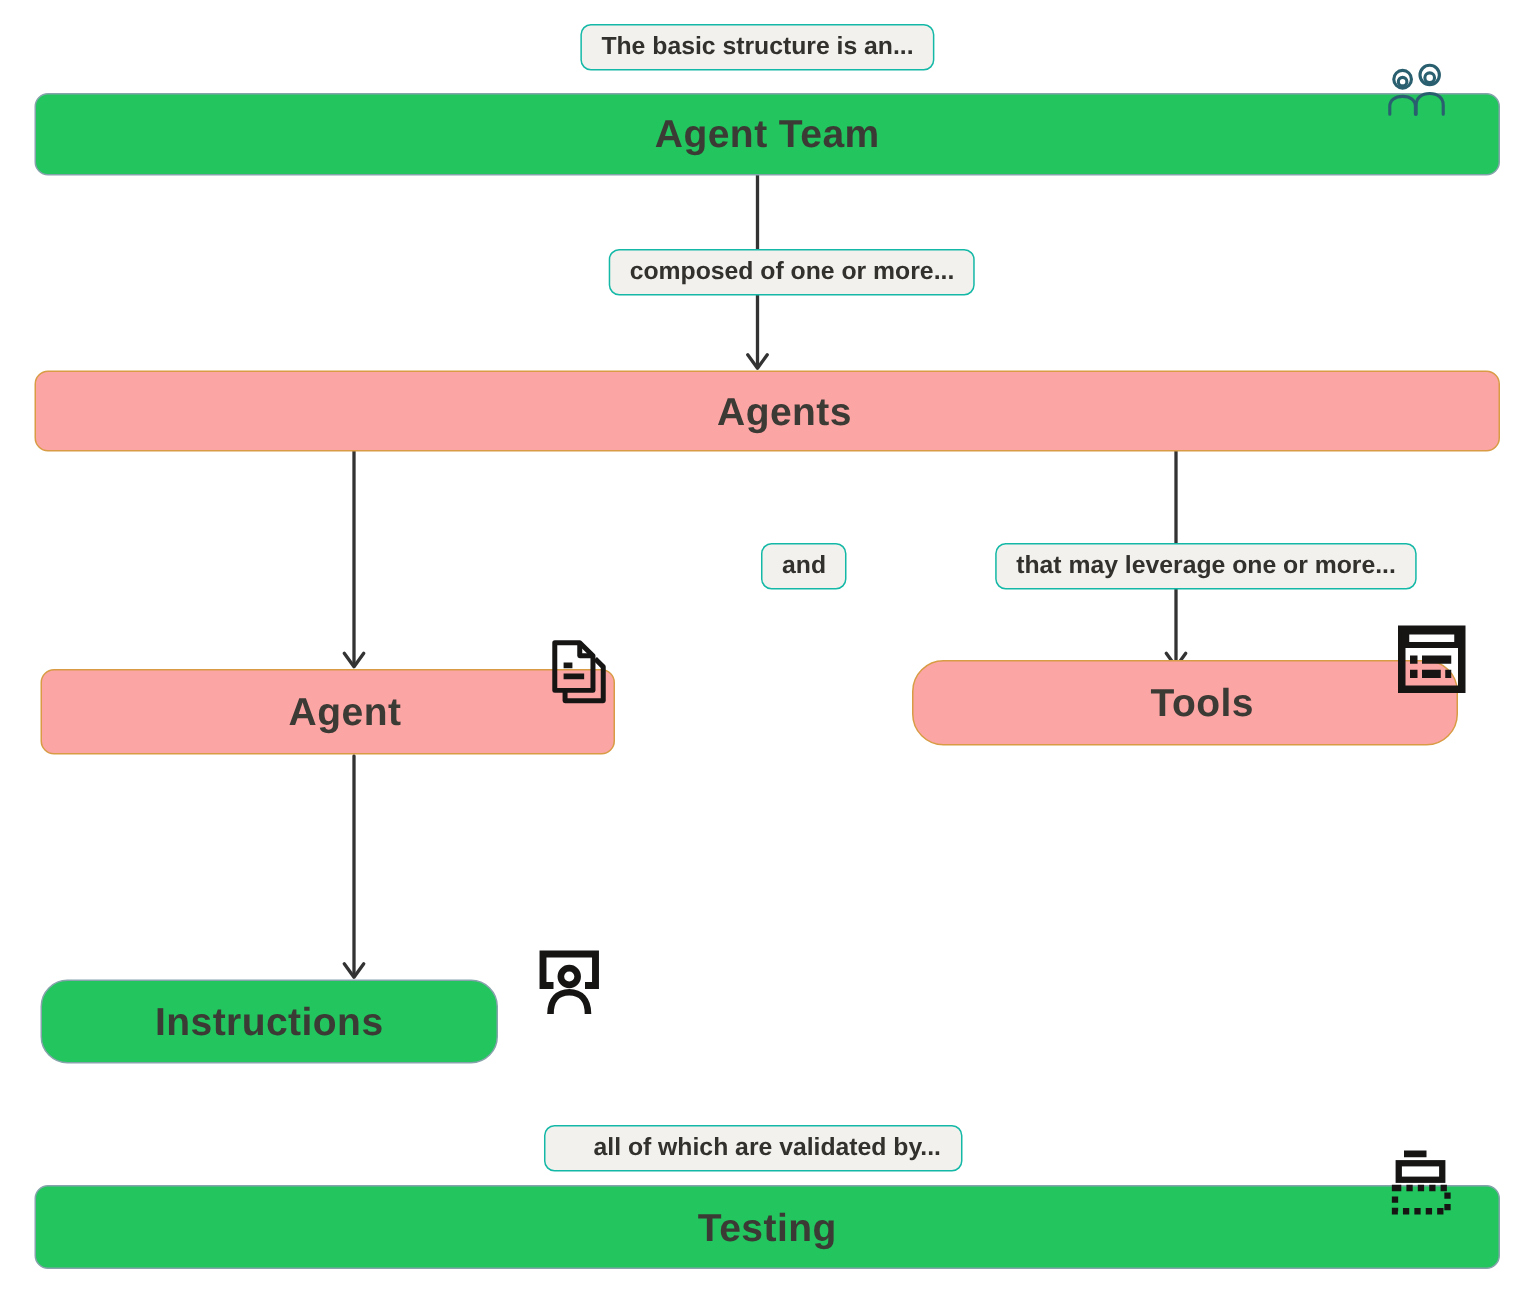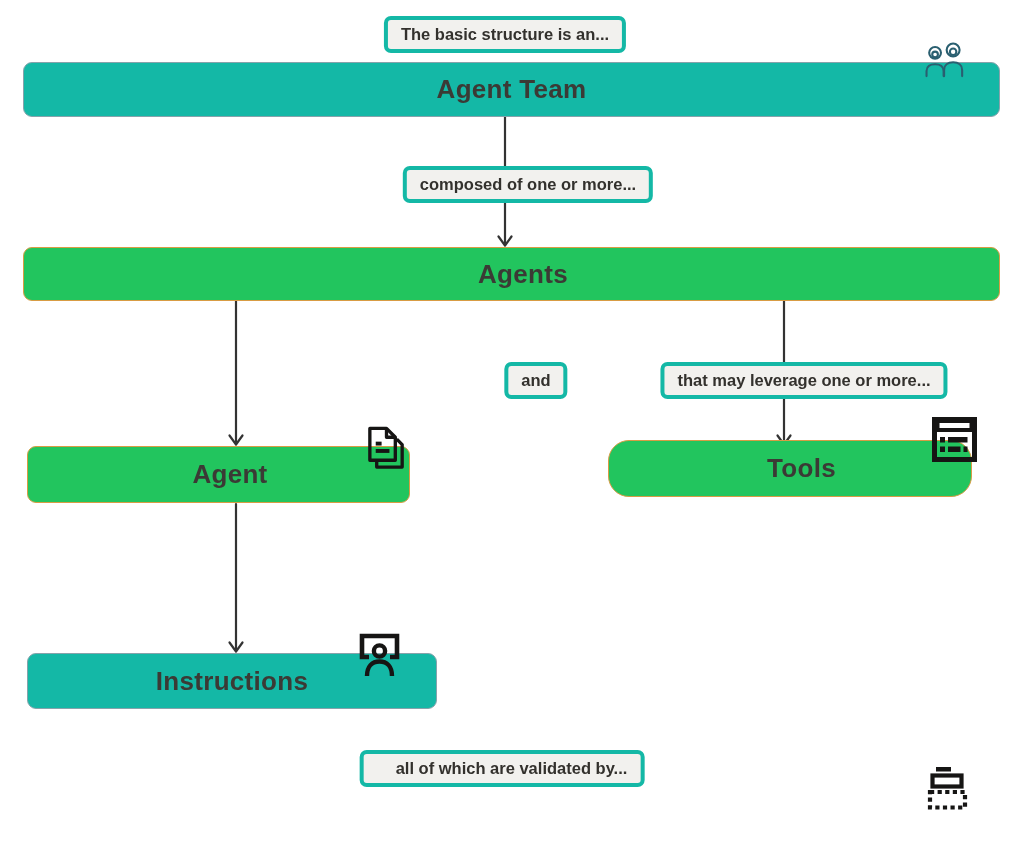--- a/index.html
+++ b/index.html
@@ -19,33 +19,33 @@
   }
   .node {
     position: absolute;
     box-sizing: border-box;
     border-radius: 9px;
     display: flex;
     align-items: center;
     justify-content: center;
     z-index: 2;
   }
-  .node.teal   { background: #14b8a6; border: 1.5px solid #86a3ab; }
-  .node.orange { background: #22c55e; border: 1.5px solid #d89c44; padding-left: 23px; }
+  .node.teal   { background: #22c55e; border: 1.5px solid #86a3ab; }
+  .node.orange { background: #fca5a5; border: 1.5px solid #d89c44; padding-left: 23px; }
   .node-label {
     font-weight: 700;
     font-size: 26px;
     color: #3b3a35;
     letter-spacing: 0.3px;
   }
   .edge-label {
     position: absolute;
     transform: translateX(-50%);
     background: #f2f1ee;
-    border: 4px solid #14b8a6;
+    border: 1px solid #14b8a6;
     border-radius: 7px;
     padding: 5px 13px;
     font-weight: 700;
     font-size: 16.5px;
     color: #33312d;
     white-space: nowrap;
     z-index: 3;
   }
   .icon {
     position: absolute;
@@ -86,24 +86,27 @@
   </div>
 
   <div class="node orange" style="left:27px; top:446px; width:383px; height:57px;">
     <span class="node-label">Agent</span>
   </div>
 
   <div class="node orange" style="left:608px; top:440px; width:364px; height:57px;border-radius:21px;">
     <span class="node-label">Tools</span>
   </div>
 
-  <div class="node teal" style="left:27px; top:653px; width:410px; height:56px;">
+  <div class="node teal" style="left:27px; top:653px; width:305px; height:56px;border-radius:18px;">
     <span class="node-label">Instructions</span>
   </div>
 
+  <div class="node teal" style="left:23px; top:790px; width:977px; height:56px;">
+    <span class="node-label">Testing</span>
+  </div>
 
   <div class="edge-label" style="left:505px; top:16px;">The basic structure is an...</div>
 
   <div class="edge-label" style="left:505px; top:166px;margin-left:23px;">composed of one or more...</div>
 
 
   <div class="edge-label" style="left:536px; top:362px;">and</div>
 
   <div class="edge-label" style="left:804px; top:362px;">that may leverage one or more...</div>
 

